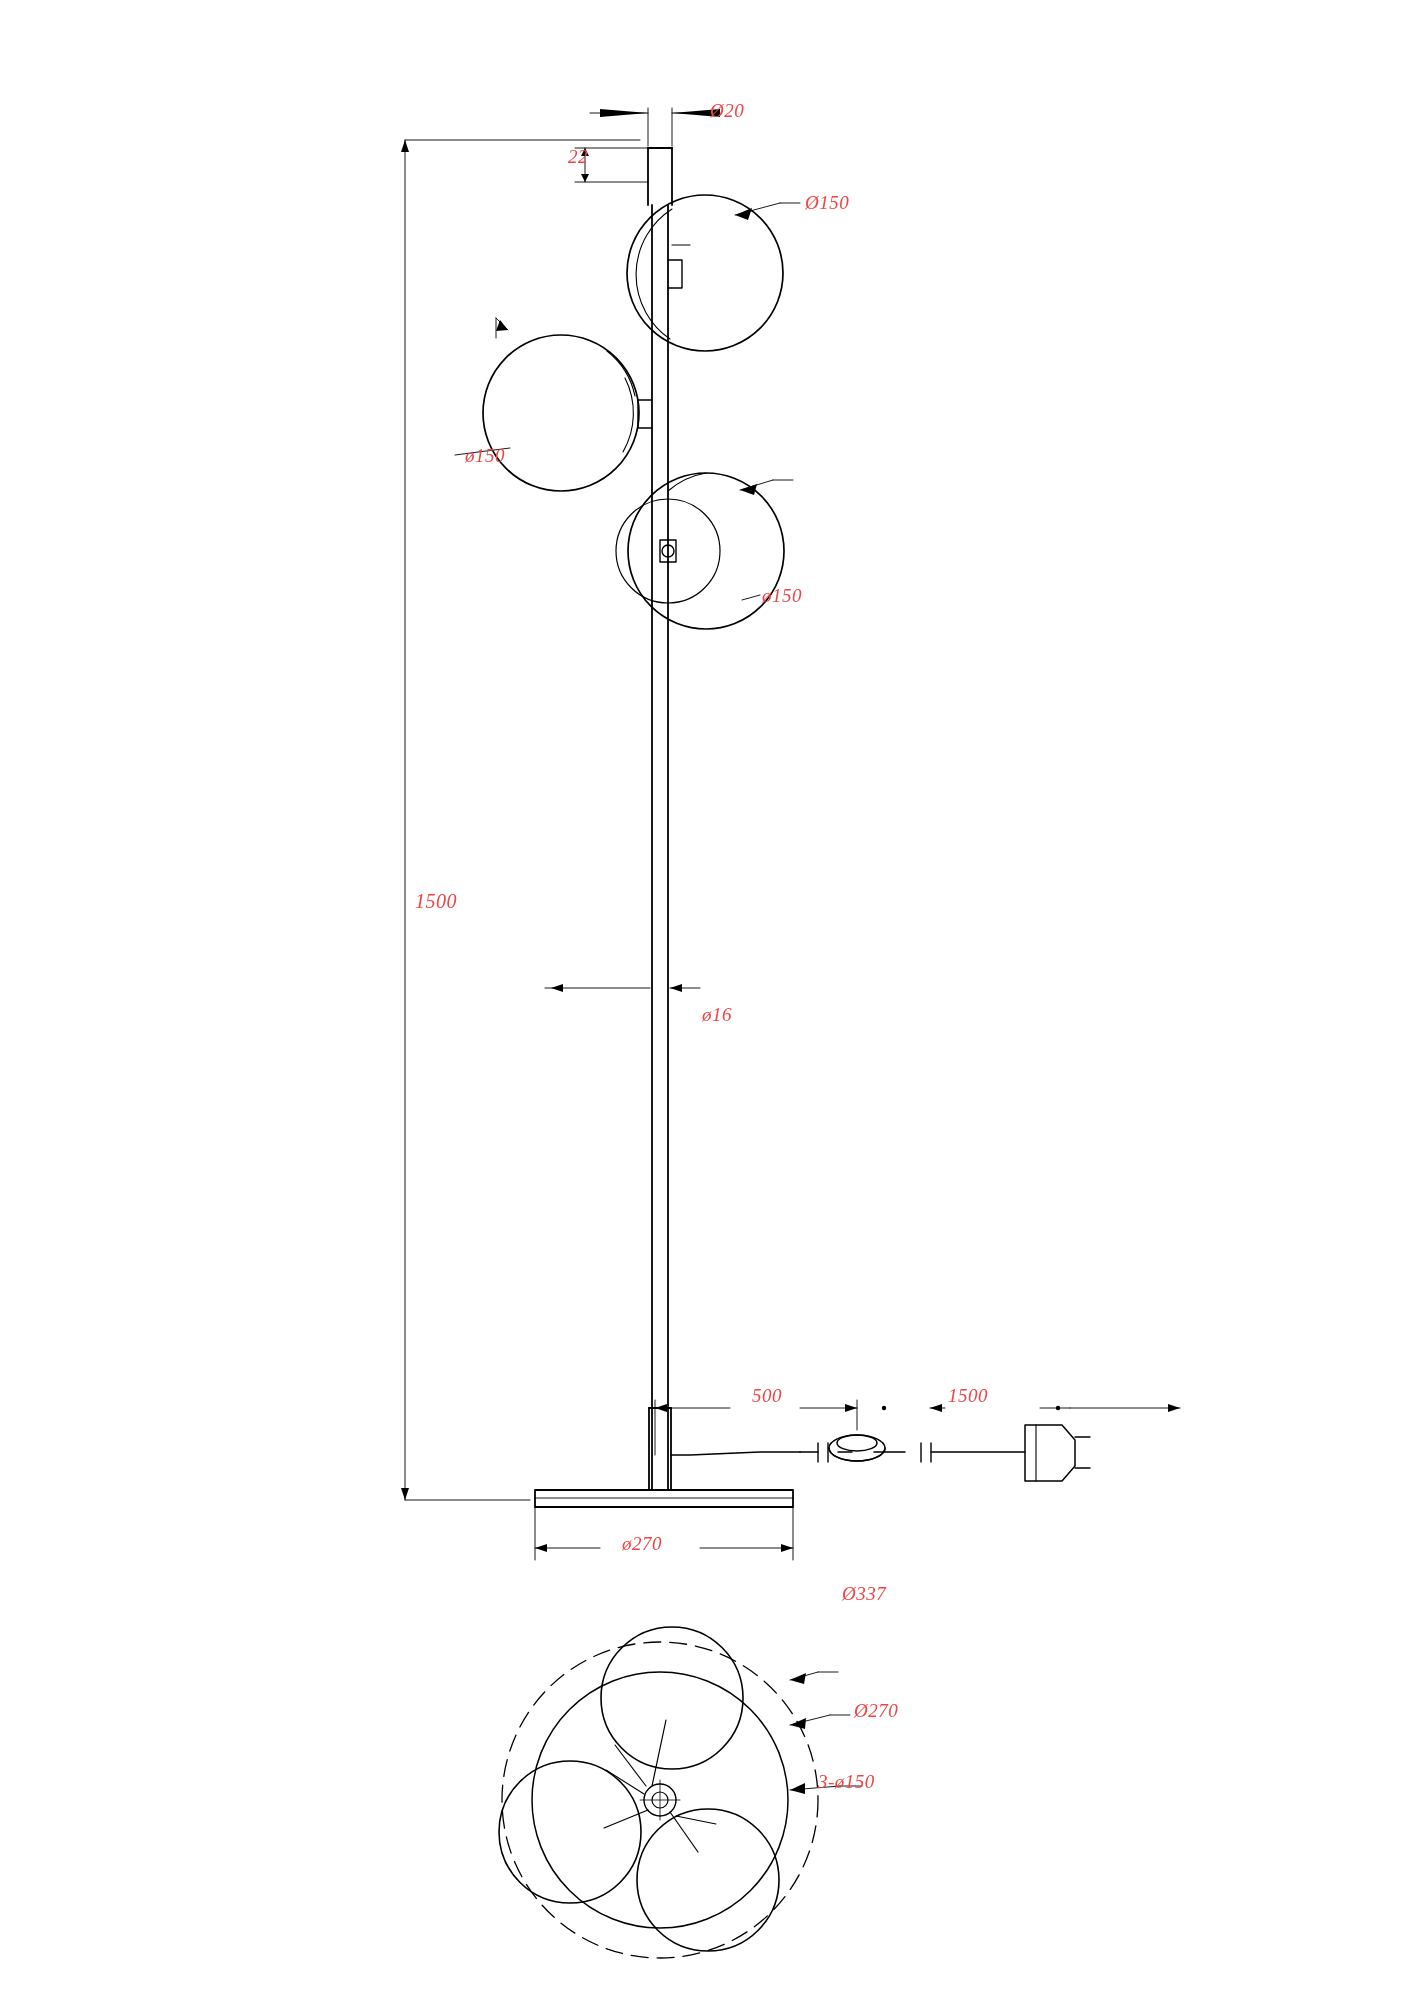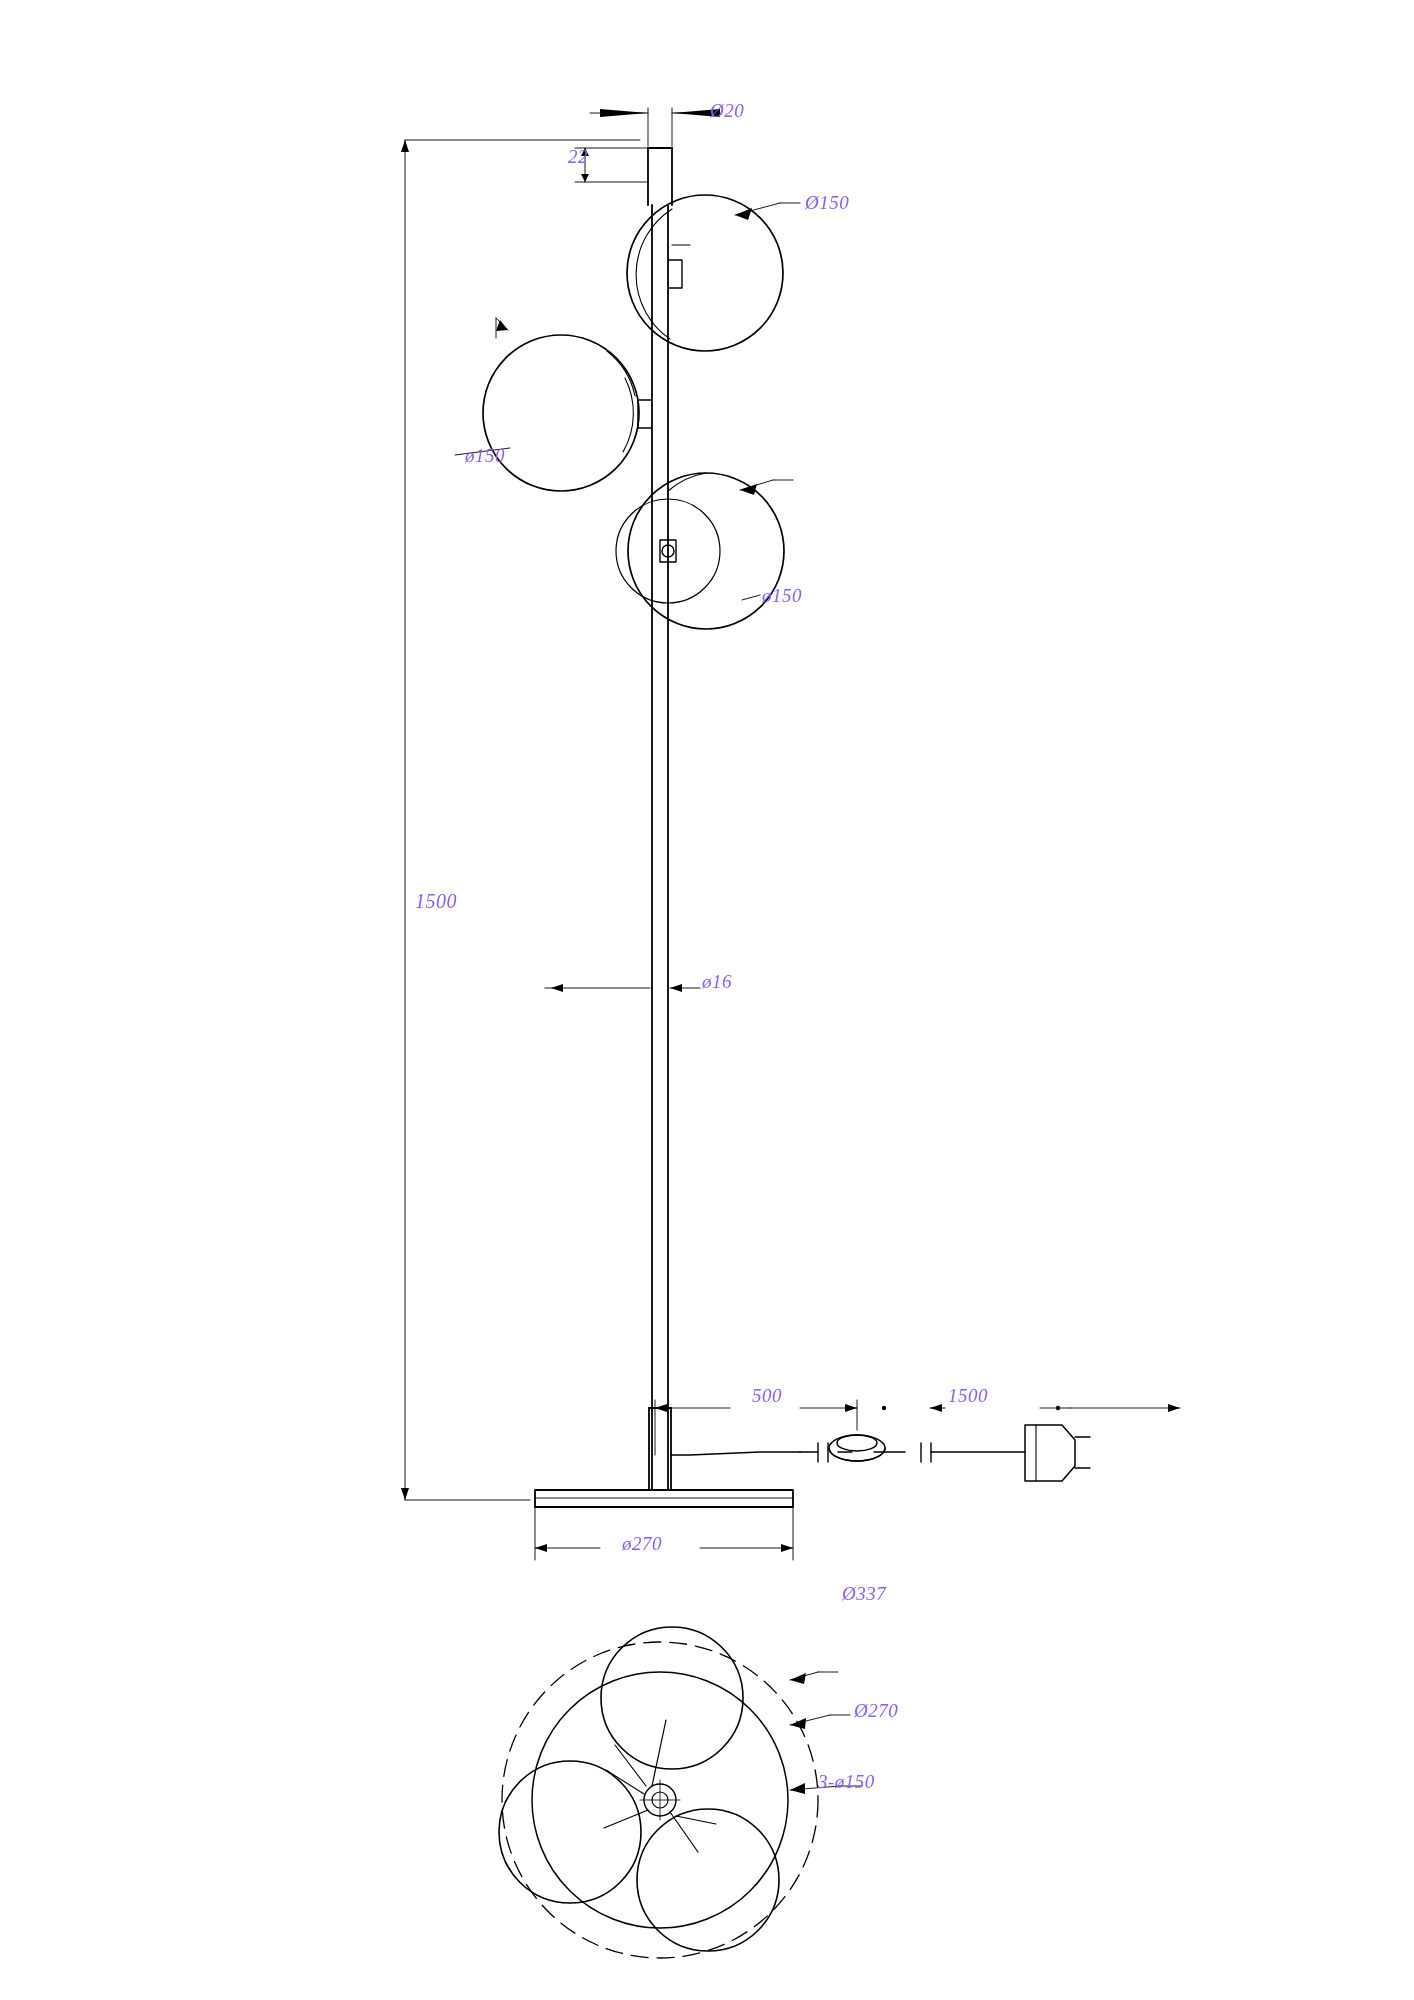--- a/index.html
+++ b/index.html
@@ -20,21 +20,21 @@
     left: 0;
     top: 0;
     width: 1414px;
     height: 2000px;
   }
   .dimtext {
     position: absolute;
     font-family: "Liberation Serif", serif;
     font-style: italic;
     font-size: 19px;
-    color: #8b5cf6;
+    color: #ef4444;
     white-space: nowrap;
     letter-spacing: 0.5px;
   }
   .dimtext.big { font-size: 20px; }
 </style>
 </head>
 <body>
 
 <svg id="drawing" viewBox="0 0 1414 2000" xmlns="http://www.w3.org/2000/svg">
 
@@ -240,19 +240,19 @@
 
   </g>
 </svg>
 
 <div class="dimtext" style="left:710px; top:100px;">Ø20</div>
 <div class="dimtext" style="left:568px; top:146px;">22</div>
 <div class="dimtext" style="left:805px; top:192px;">Ø150</div>
 <div class="dimtext" style="left:465px; top:445px;">ø150</div>
 <div class="dimtext" style="left:762px; top:585px;">ø150</div>
 <div class="dimtext big" style="left:415px; top:890px;">1500</div>
-<div class="dimtext" style="left:702px; top:971px;">ø16</div>
+<div class="dimtext" style="left:702px; top:1004px;">ø16</div>
 <div class="dimtext" style="left:752px; top:1385px;">500</div>
 <div class="dimtext" style="left:948px; top:1385px;">1500</div>
 <div class="dimtext" style="left:622px; top:1533px;">ø270</div>
 <div class="dimtext" style="left:842px; top:1583px;">Ø337</div>
 <div class="dimtext" style="left:854px; top:1700px;">Ø270</div>
 <div class="dimtext" style="left:818px; top:1771px;">3-ø150</div>
 
 </body></html>

